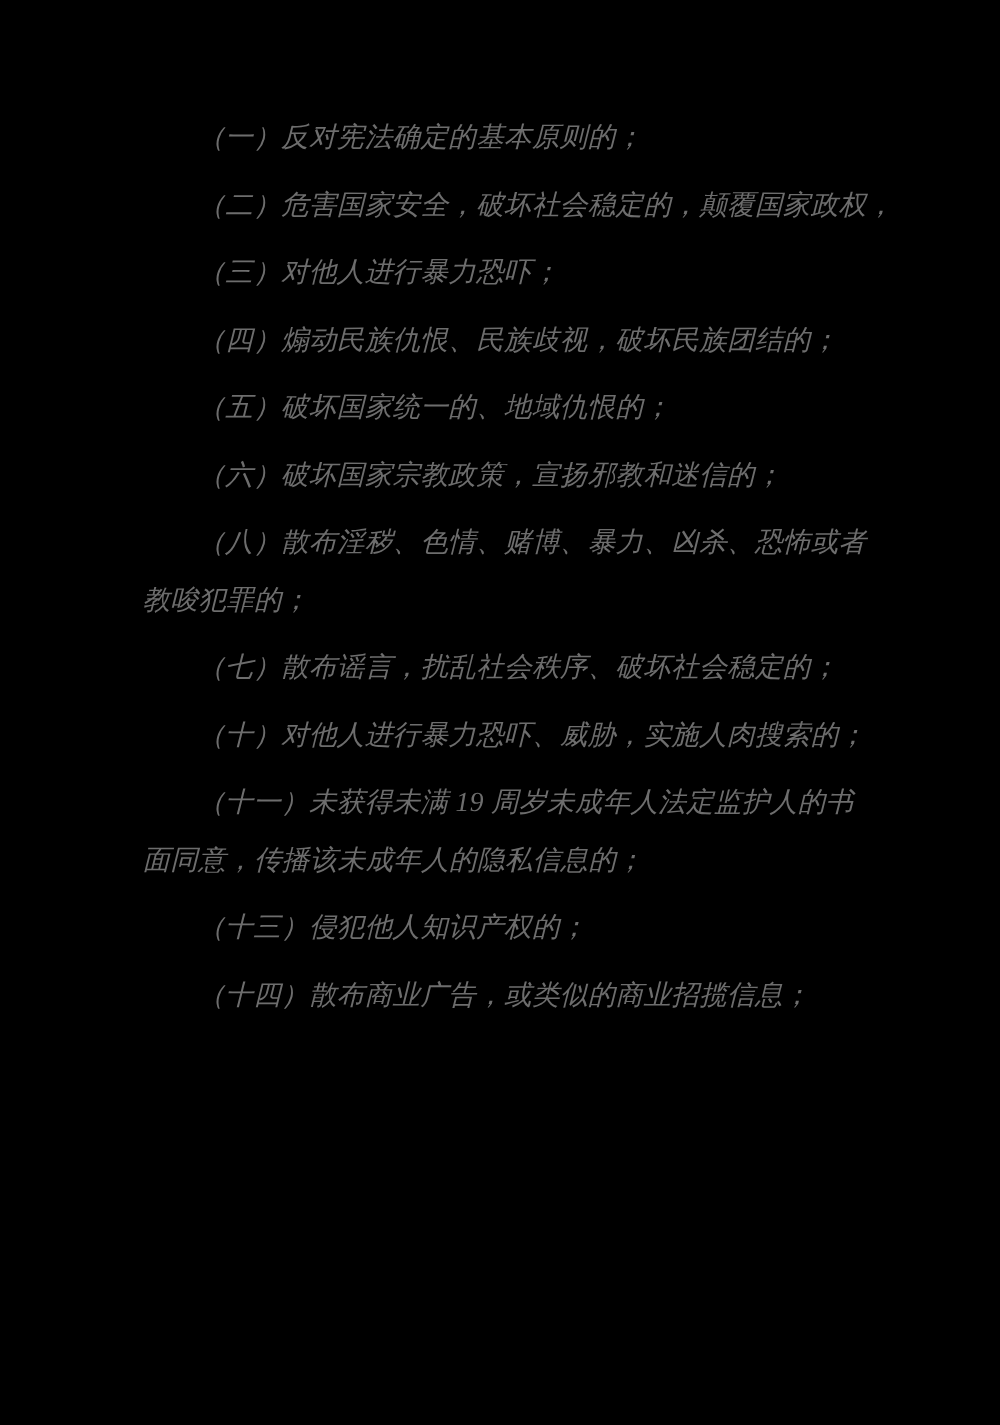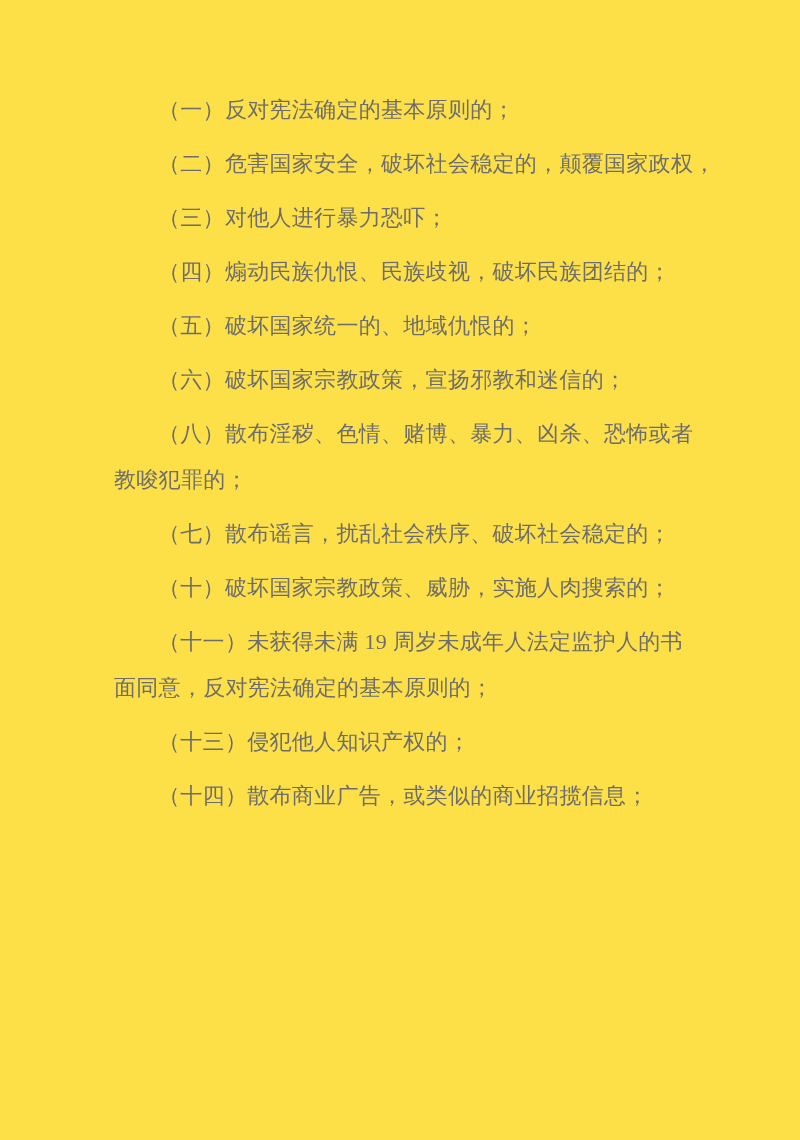--- a/index.html
+++ b/index.html
@@ -32,21 +32,21 @@
     white-space: nowrap;
     font-weight: 400;
   }
   .line.first {
     text-indent: 44px;
   }
 </style>
 </head>
 <body>
 
-<div class="page" style="background: #fde047; color: rgb(109, 109, 109);">
+<div class="page" style="background: #000000; color: rgb(109, 109, 109); font-style: italic;">
   <div class="content">
 
     <div class="clause">
       <div class="line first">（一）反对宪法确定的基本原则的；</div>
     </div>
 
     <div class="clause">
       <div class="line first">（二）危害国家安全，破坏社会稳定的，颠覆国家政权，</div>
     </div>
 
@@ -70,26 +70,26 @@
       <div class="line first">（八）散布淫秽、色情、赌博、暴力、凶杀、恐怖或者</div>
       <div class="line">教唆犯罪的；</div>
     </div>
 
     <div class="clause">
       <div class="line first">（七）散布谣言，扰乱社会秩序、破坏社会稳定的；</div>
     </div>
 
 
     <div class="clause">
-      <div class="line first">（十）破坏国家宗教政策、威胁，实施人肉搜索的；</div>
+      <div class="line first">（十）对他人进行暴力恐吓、威胁，实施人肉搜索的；</div>
     </div>
 
     <div class="clause">
       <div class="line first">（十一）未获得未满 19 周岁未成年人法定监护人的书</div>
-      <div class="line">面同意，反对宪法确定的基本原则的；</div>
+      <div class="line">面同意，传播该未成年人的隐私信息的；</div>
     </div>
 
 
     <div class="clause">
       <div class="line first">（十三）侵犯他人知识产权的；</div>
     </div>
 
     <div class="clause">
       <div class="line first">（十四）散布商业广告，或类似的商业招揽信息；</div>
     </div>

